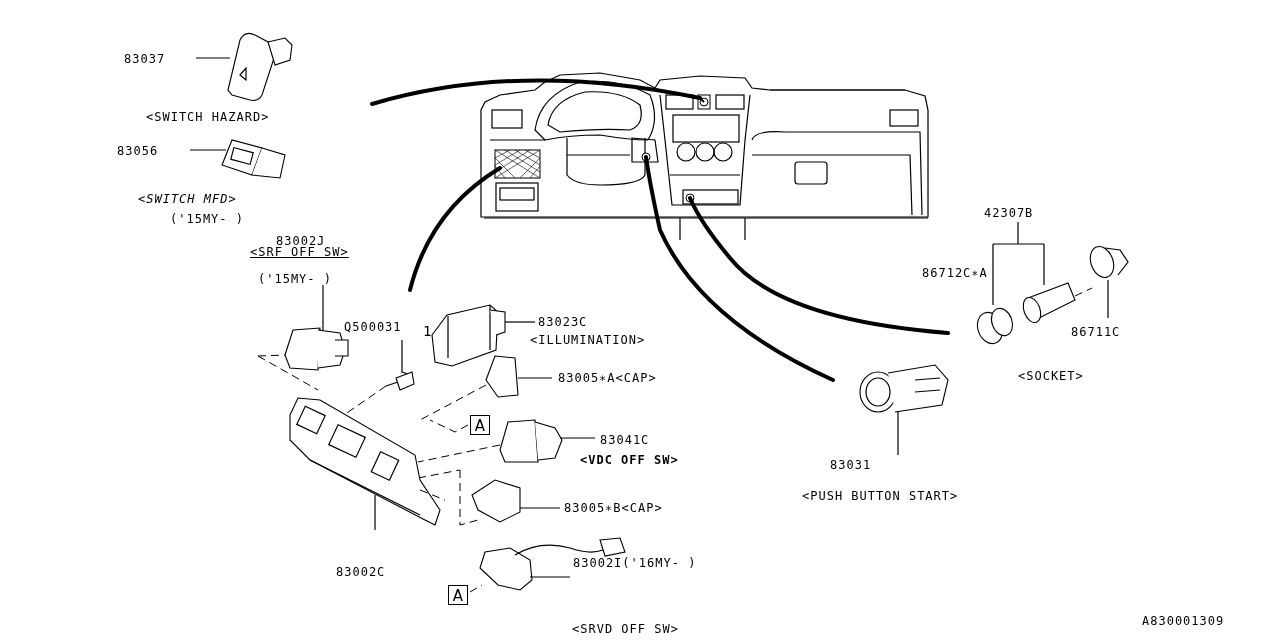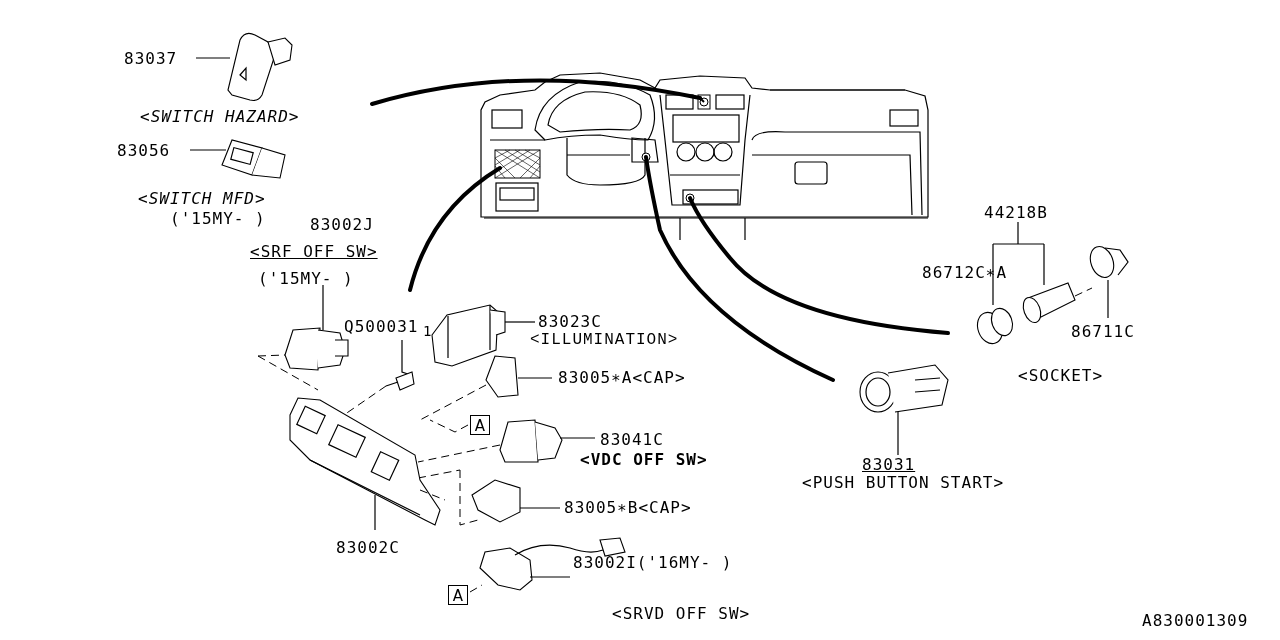--- a/index.html
+++ b/index.html
@@ -1,18 +1,18 @@
 <!DOCTYPE html>
 <html><head>
 <meta charset="utf-8">
 <style>
   html, body { margin: 0; padding: 0; background: #ffffff; }
   body { width: 1280px; height: 640px; position: relative; overflow: hidden; font-family: "DejaVu Sans Mono", monospace; }
   #diagram { position: absolute; left: 0; top: 0; width: 1280px; height: 640px; }
-  .lbl { position: absolute; font-family: "DejaVu Sans Mono", monospace; font-size: 16px; color: #000; white-space: nowrap; letter-spacing: 1px; line-height: 18px; }
+  .lbl { position: absolute; font-family: "DejaVu Sans Mono", monospace; font-size: 12px; color: #000; white-space: nowrap; letter-spacing: 1px; line-height: 18px; }
   .refbox { position: absolute; width: 20px; height: 20px; border: 1.5px solid #000; background: #fff; font-family: "DejaVu Sans", sans-serif; font-size: 15px; text-align: center; line-height: 20px; box-sizing: border-box; }
   svg .ln { stroke: #000; stroke-width: 1.2; fill: none; }
   svg .part { stroke: #000; stroke-width: 1.1; fill: #fff; }
   svg .dash { stroke: #000; stroke-width: 1; fill: none; stroke-dasharray: 8 5; }
   svg .thick { stroke: #000; stroke-width: 4; fill: none; stroke-linecap: round; }
   svg .med { stroke: #000; stroke-width: 2; fill: none; }
 </style>
 </head>
 <body>
 
@@ -159,53 +159,53 @@
   <g>
     <ellipse class="part" cx="878" cy="392" rx="18" ry="20"></ellipse>
     <ellipse class="ln" cx="878" cy="392" rx="12" ry="14"></ellipse>
     <path class="part" d="M888,373 L935,365 L948,380 L942,405 L895,412"></path>
     <path class="ln" d="M915,380 L940,378 M915,392 L940,390"></path>
     <path class="ln" d="M898,412 L898,455"></path>
   </g>
 </svg>
 
 <div class="lbl" style="left:124px;top:50px;">83037</div>
-<div class="lbl" style="left:140px;top:108px;font-style:italic;">&lt;SWITCH HAZARD&gt;</div>
+<div class="lbl" style="left:146px;top:108px;">&lt;SWITCH HAZARD&gt;</div>
 
 <div class="lbl" style="left:117px;top:142px;">83056</div>
 <div class="lbl" style="left:138px;top:190px;font-style:italic;">&lt;SWITCH MFD&gt;</div>
 <div class="lbl" style="left:170px;top:210px;">('15MY- )</div>
 
-<div class="lbl" style="left:276px;top:216px;margin-left:34px;">83002J</div>
+<div class="lbl" style="left:276px;top:232px;">83002J</div>
 <div class="lbl" style="left:250px;top:243px;text-decoration:underline;">&lt;SRF OFF SW&gt;</div>
 <div class="lbl" style="left:258px;top:270px;">('15MY- )</div>
 
 <div class="lbl" style="left:344px;top:318px;">Q500031</div>
 
 <div class="lbl" style="left:423px;top:322px;font-size:14px;">1</div>
 <div class="lbl" style="left:538px;top:313px;">83023C</div>
-<div class="lbl" style="left:530px;top:331px;font-family:Liberation Mono, monospace;">&lt;ILLUMINATION&gt;</div>
+<div class="lbl" style="left:530px;top:331px;">&lt;ILLUMINATION&gt;</div>
 
 <div class="lbl" style="left:558px;top:369px;">83005∗A&lt;CAP&gt;</div>
 
 <div class="refbox" style="left:470px;top:415px;">A</div>
 
 <div class="lbl" style="left:600px;top:431px;">83041C</div>
 <div class="lbl" style="left:580px;top:451px;font-weight:bold;">&lt;VDC OFF SW&gt;</div>
 
 <div class="lbl" style="left:564px;top:499px;">83005∗B&lt;CAP&gt;</div>
 
-<div class="lbl" style="left:336px;top:539px;">83002C</div>
+<div class="lbl" style="left:336px;top:563px;">83002C</div>
 
 <div class="lbl" style="left:573px;top:554px;">83002I('16MY- )</div>
-<div class="lbl" style="left:572px;top:605px;margin-left:40px;">&lt;SRVD OFF SW&gt;</div>
+<div class="lbl" style="left:572px;top:620px;">&lt;SRVD OFF SW&gt;</div>
 
 <div class="refbox" style="left:448px;top:585px;">A</div>
 
-<div class="lbl" style="left:984px;top:204px;">44218B</div>
+<div class="lbl" style="left:984px;top:204px;">42307B</div>
 <div class="lbl" style="left:922px;top:264px;">86712C∗A</div>
 <div class="lbl" style="left:1071px;top:323px;">86711C</div>
 <div class="lbl" style="left:998px;top:367px;margin-left:20px;">&lt;SOCKET&gt;</div>
 
-<div class="lbl" style="left:862px;top:456px;text-decoration:underline;">83031</div>
-<div class="lbl" style="left:802px;top:474px;">&lt;PUSH BUTTON START&gt;</div>
+<div class="lbl" style="left:830px;top:456px;">83031</div>
+<div class="lbl" style="left:802px;top:487px;">&lt;PUSH BUTTON START&gt;</div>
 
 <div class="lbl" style="left:1142px;top:612px;">A830001309</div>
 
 </body></html>

